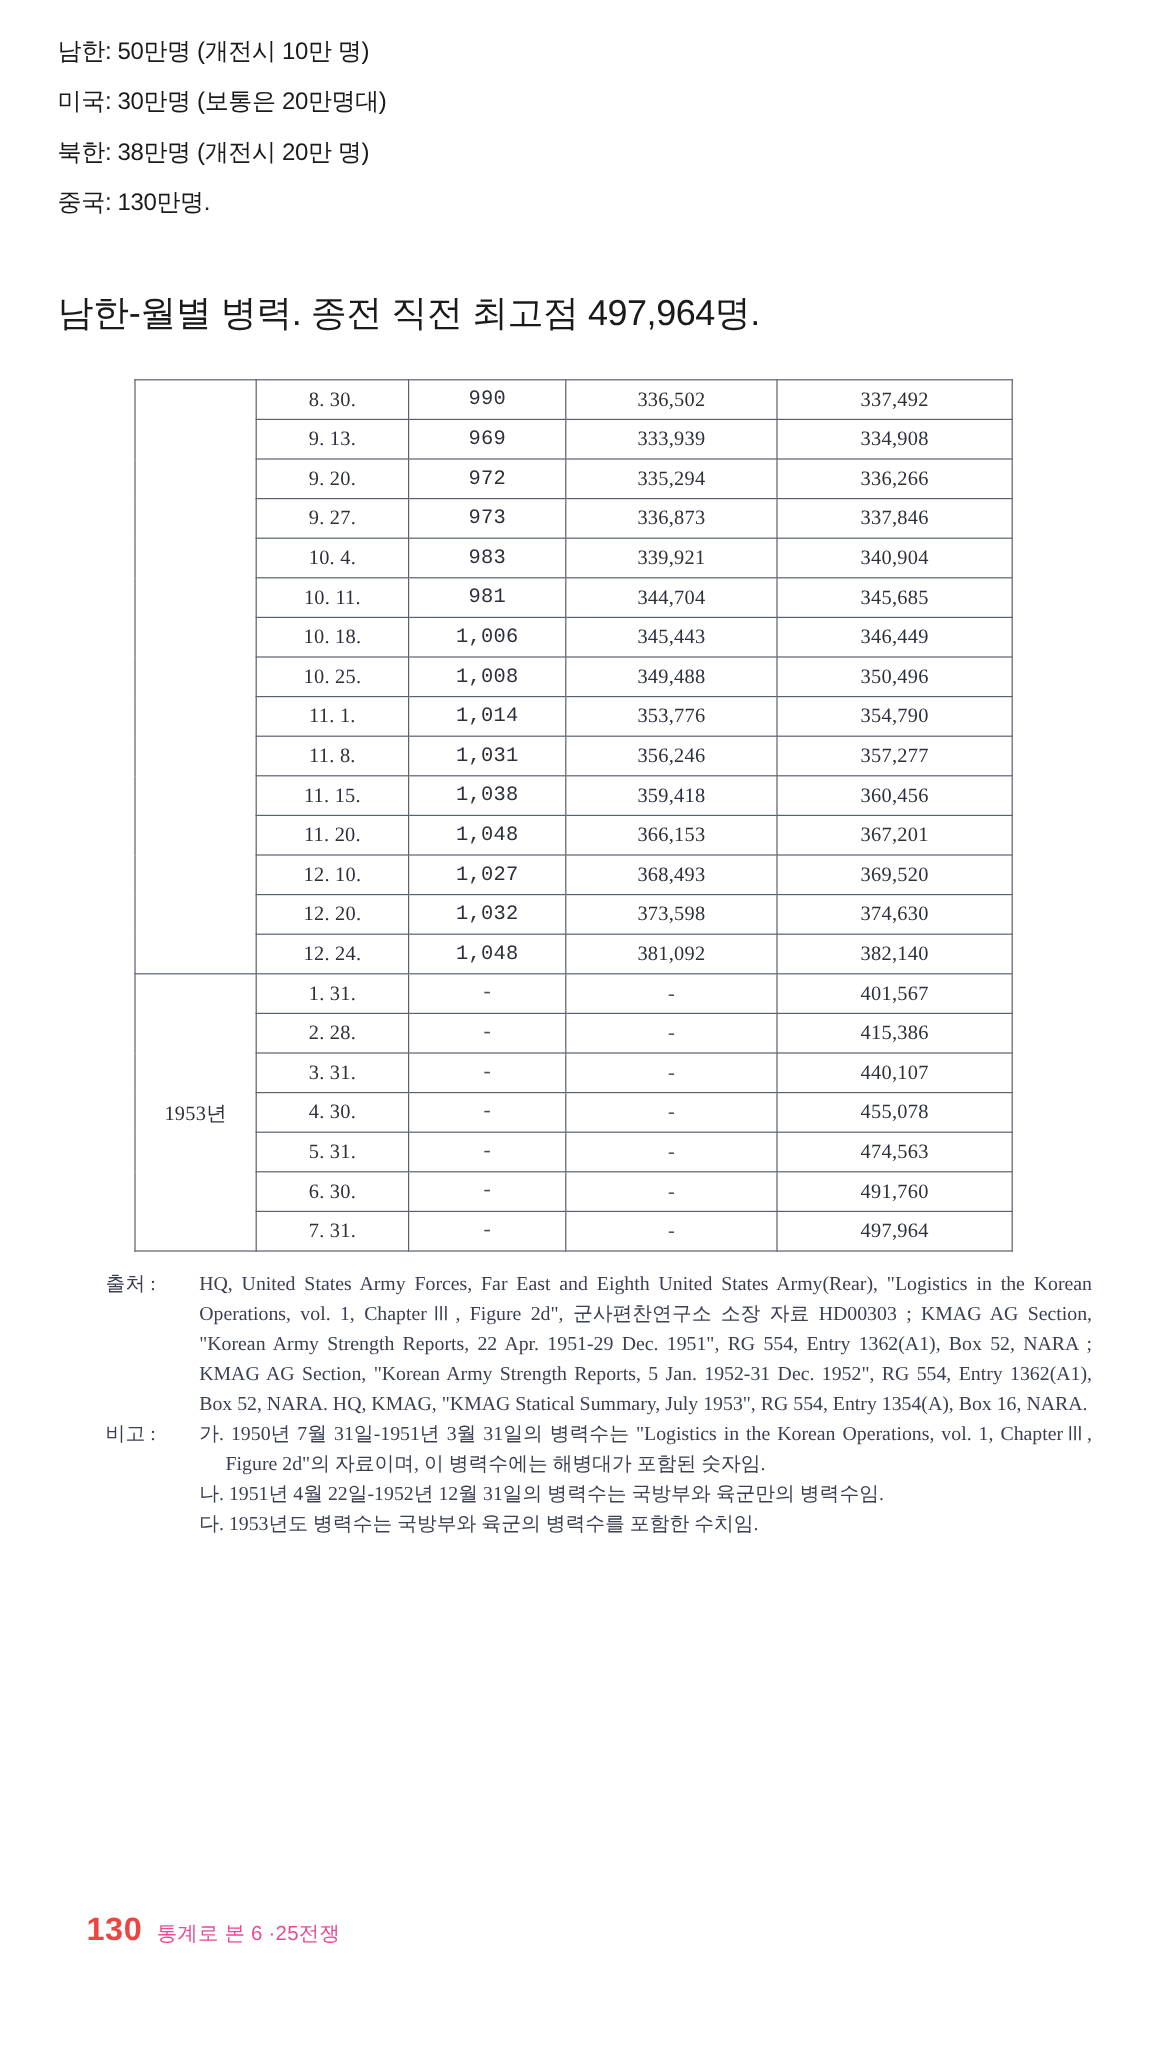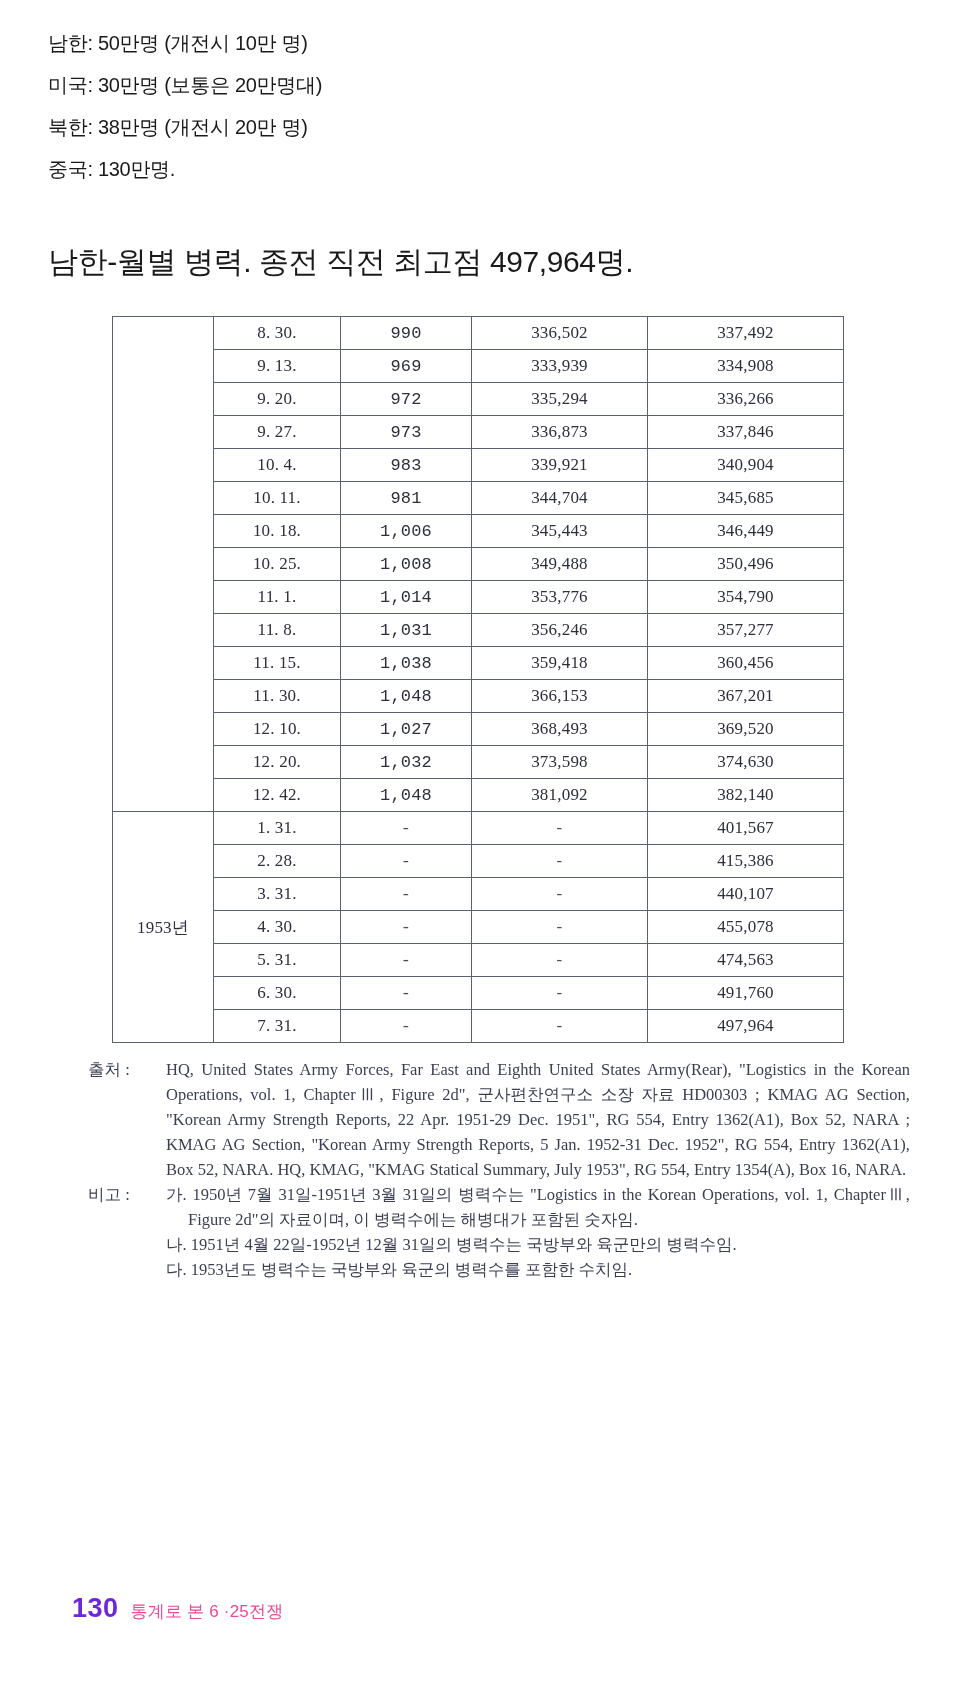--- a/index.html
+++ b/index.html
@@ -113,21 +113,21 @@
     left: 72px;
     bottom: 82px;
     display: flex;
     align-items: baseline;
     gap: 12px;
   }
   .page-number {
     font-family: "Liberation Sans", sans-serif;
     font-size: 27px;
     font-weight: bold;
-    color: #6d28d9;
+    color: #ef4444;
     letter-spacing: 0.5px;
   }
   .footer-title {
     font-size: 17px;
     color: #ec4899;
     letter-spacing: 0.2px;
   }
 </style>
 </head>
 <body>
@@ -206,39 +206,39 @@
         <td class="col-b">356,246</td>
         <td class="col-c">357,277</td>
       </tr>
       <tr>
         <td class="col-date">11. 15.</td>
         <td class="col-a">1,038</td>
         <td class="col-b">359,418</td>
         <td class="col-c">360,456</td>
       </tr>
       <tr>
-        <td class="col-date">11. 30.</td>
+        <td class="col-date">11. 20.</td>
         <td class="col-a">1,048</td>
         <td class="col-b">366,153</td>
         <td class="col-c">367,201</td>
       </tr>
       <tr>
         <td class="col-date">12. 10.</td>
         <td class="col-a">1,027</td>
         <td class="col-b">368,493</td>
         <td class="col-c">369,520</td>
       </tr>
       <tr>
         <td class="col-date">12. 20.</td>
         <td class="col-a">1,032</td>
         <td class="col-b">373,598</td>
         <td class="col-c">374,630</td>
       </tr>
       <tr>
-        <td class="col-date">12. 42.</td>
+        <td class="col-date">12. 24.</td>
         <td class="col-a">1,048</td>
         <td class="col-b">381,092</td>
         <td class="col-c">382,140</td>
       </tr>
 
       <tr>
         <td class="col-year year-label" rowspan="7">1953년</td>
         <td class="col-date">1. 31.</td>
         <td class="col-a dash">-</td>
         <td class="col-b dash">-</td>

